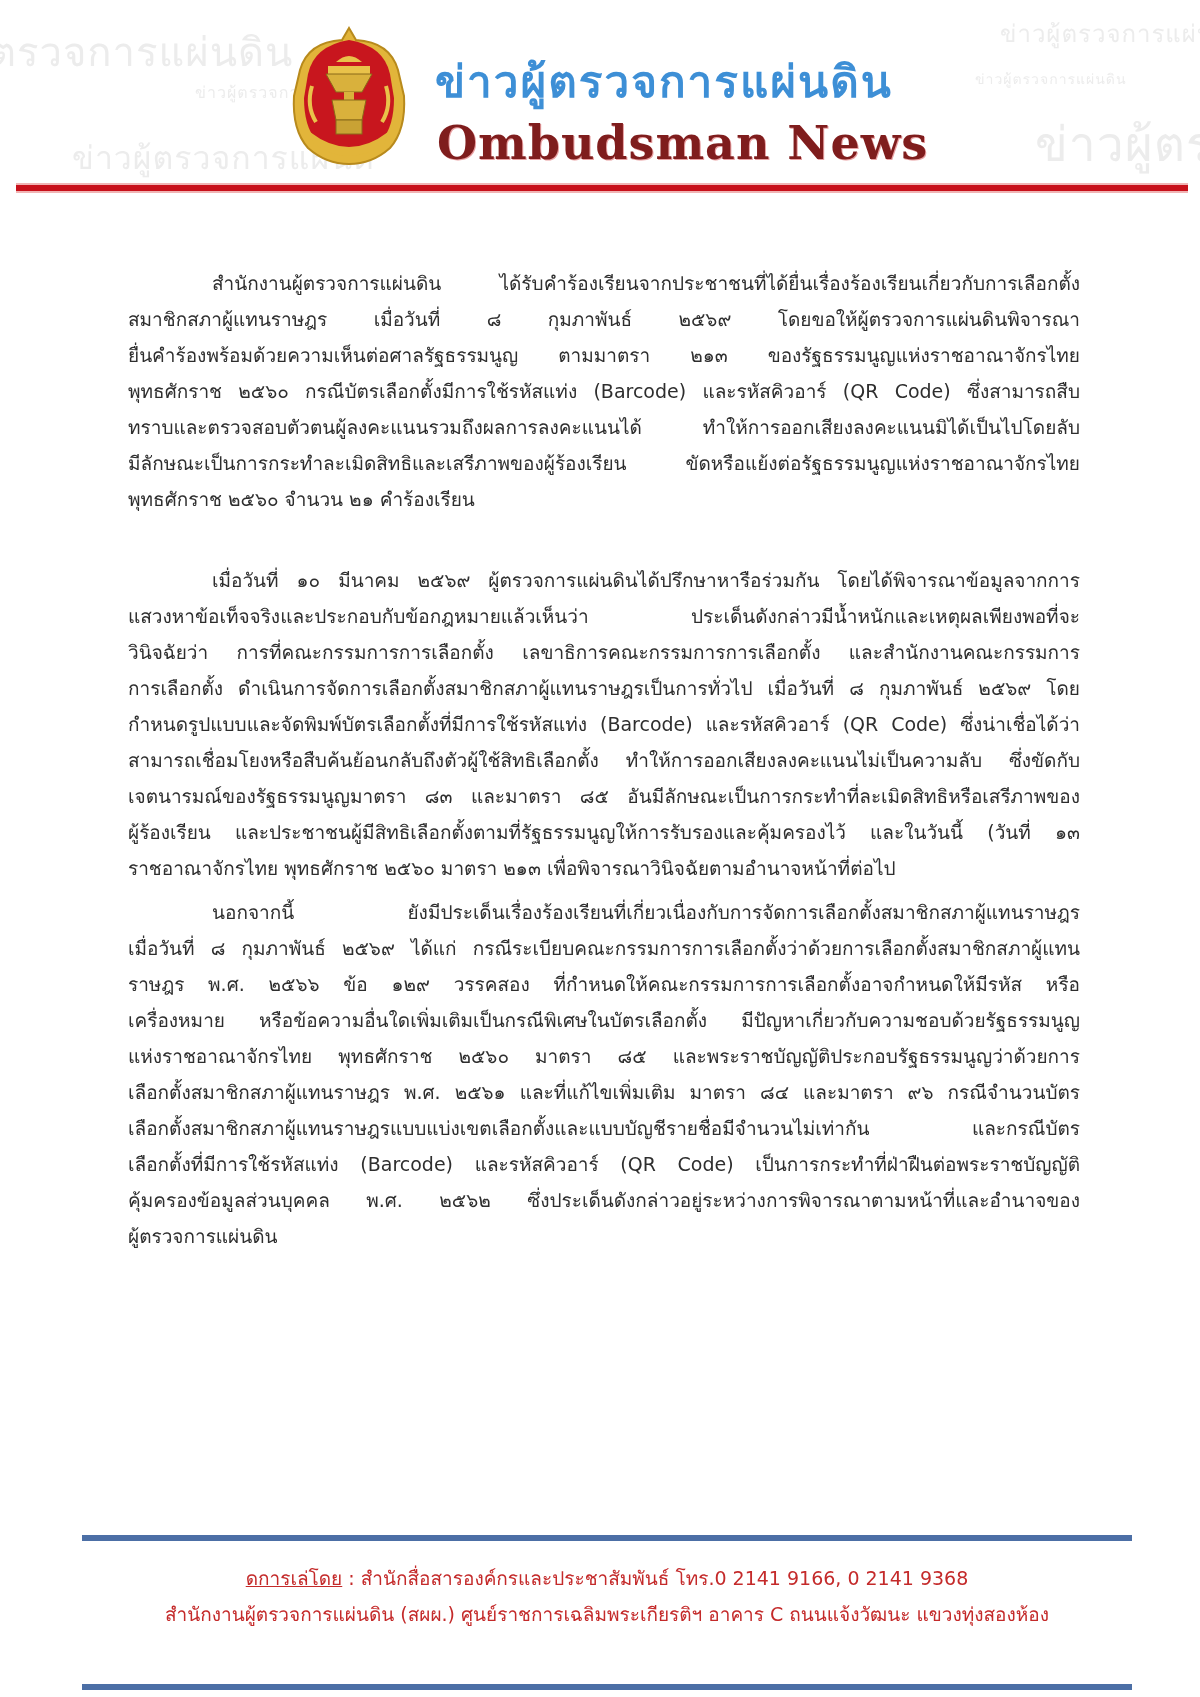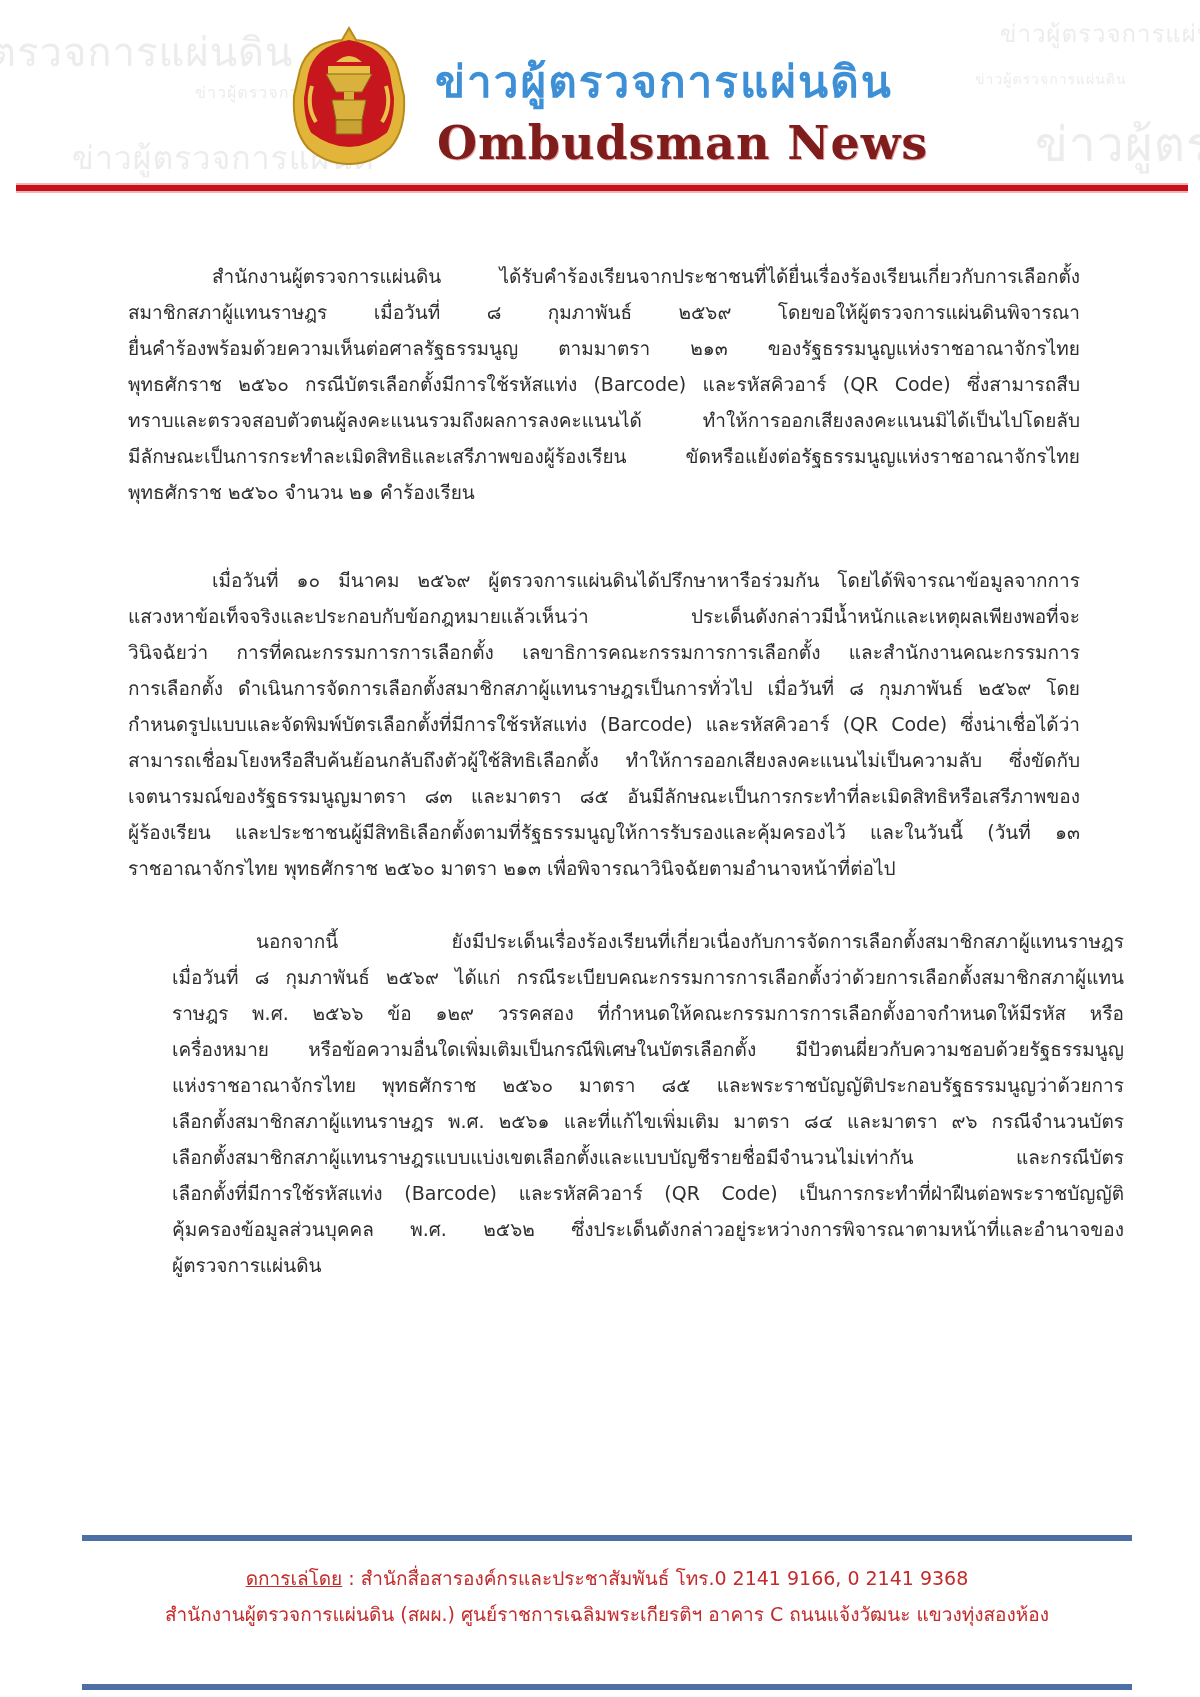--- a/index.html
+++ b/index.html
@@ -18,23 +18,23 @@
   .logo { position: absolute; left: 290px; top: 26px; width: 118px; height: 140px; }
   .title-thai { position: absolute; left: 435px; top: 46px; font-size: 44px; font-weight: bold; color: #3d8fd6; letter-spacing: 2px; white-space: nowrap; }
   .title-en { position: absolute; left: 437px; top: 116px; font-size: 46px; font-weight: bold; color: #7f1d1d; font-family: "DejaVu Serif", serif; letter-spacing: 1px; white-space: nowrap; text-shadow: 1px 1px 0 #e9a1a3; }
 
   .header-rule { position: absolute; left: 16px; top: 183px; width: 1172px; height: 10px; background: #c8101a; border-top: 2px solid #f0b4b4; border-bottom: 2px solid #f0b4b4; box-sizing: border-box; }
 
   .body-text { position: absolute; left: 128px; width: 952px; font-size: 19px; line-height: 36px; color: #2e2e2e; }
   .line { display: block; text-align: justify; text-align-last: justify; white-space: nowrap; overflow: hidden; height: 36px; }
   .line.first { padding-left: 84px; }
   .line.last { text-align-last: left; }
-  .p1 { top: 258px; }
+  .p1 { top: 265px; }
   .p2 { top: 541px; margin-top: 21px; }
-  .p3 { top: 923px; margin-left: 44px; }
+  .p3 { top: 894px; }
 
   .footer-rule { position: absolute; left: 82px; width: 1050px; height: 6px; background: #4c6fa6; }
   .fr1 { top: 1535px; }
   .fr2 { top: 1684px; }
   .footer { position: absolute; left: 82px; width: 1050px; top: 1560px; text-align: center; color: #c42a2a; font-size: 19px; line-height: 36px; }
   .footer u { text-decoration: underline; }
 </style>
 </head>
 <body>
 
@@ -85,21 +85,21 @@
   <span class="line">สามารถเชื่อมโยงหรือสืบค้นย้อนกลับถึงตัวผู้ใช้สิทธิเลือกตั้ง ทำให้การออกเสียงลงคะแนนไม่เป็นความลับ ซึ่งขัดกับ</span>
   <span class="line">เจตนารมณ์ของรัฐธรรมนูญมาตรา ๘๓ และมาตรา ๘๕ อันมีลักษณะเป็นการกระทำที่ละเมิดสิทธิหรือเสรีภาพของ</span>
   <span class="line">ผู้ร้องเรียน และประชาชนผู้มีสิทธิเลือกตั้งตามที่รัฐธรรมนูญให้การรับรองและคุ้มครองไว้ และในวันนี้ (วันที่ ๑๓</span>
   <span class="line last">ราชอาณาจักรไทย พุทธศักราช ๒๕๖๐ มาตรา ๒๑๓ เพื่อพิจารณาวินิจฉัยตามอำนาจหน้าที่ต่อไป</span>
 </div>
 
 <div class="body-text p3">
   <span class="line first">นอกจากนี้ ยังมีประเด็นเรื่องร้องเรียนที่เกี่ยวเนื่องกับการจัดการเลือกตั้งสมาชิกสภาผู้แทนราษฎร</span>
   <span class="line">เมื่อวันที่ ๘ กุมภาพันธ์ ๒๕๖๙ ได้แก่ กรณีระเบียบคณะกรรมการการเลือกตั้งว่าด้วยการเลือกตั้งสมาชิกสภาผู้แทน</span>
   <span class="line">ราษฎร พ.ศ. ๒๕๖๖ ข้อ ๑๒๙ วรรคสอง ที่กำหนดให้คณะกรรมการการเลือกตั้งอาจกำหนดให้มีรหัส หรือ</span>
-  <span class="line">เครื่องหมาย หรือข้อความอื่นใดเพิ่มเติมเป็นกรณีพิเศษในบัตรเลือกตั้ง มีปัวตนผี่ยวกับความชอบด้วยรัฐธรรมนูญ</span>
+  <span class="line">เครื่องหมาย หรือข้อความอื่นใดเพิ่มเติมเป็นกรณีพิเศษในบัตรเลือกตั้ง มีปัญหาเกี่ยวกับความชอบด้วยรัฐธรรมนูญ</span>
   <span class="line">แห่งราชอาณาจักรไทย พุทธศักราช ๒๕๖๐ มาตรา ๘๕ และพระราชบัญญัติประกอบรัฐธรรมนูญว่าด้วยการ</span>
   <span class="line">เลือกตั้งสมาชิกสภาผู้แทนราษฎร พ.ศ. ๒๕๖๑ และที่แก้ไขเพิ่มเติม มาตรา ๘๔ และมาตรา ๙๖ กรณีจำนวนบัตร</span>
   <span class="line">เลือกตั้งสมาชิกสภาผู้แทนราษฎรแบบแบ่งเขตเลือกตั้งและแบบบัญชีรายชื่อมีจำนวนไม่เท่ากัน และกรณีบัตร</span>
   <span class="line">เลือกตั้งที่มีการใช้รหัสแท่ง (Barcode) และรหัสคิวอาร์ (QR Code) เป็นการกระทำที่ฝ่าฝืนต่อพระราชบัญญัติ</span>
   <span class="line">คุ้มครองข้อมูลส่วนบุคคล พ.ศ. ๒๕๖๒ ซึ่งประเด็นดังกล่าวอยู่ระหว่างการพิจารณาตามหน้าที่และอำนาจของ</span>
   <span class="line last">ผู้ตรวจการแผ่นดิน</span>
 </div>
 
 <div class="footer-rule fr1"></div>
 <div class="footer">

